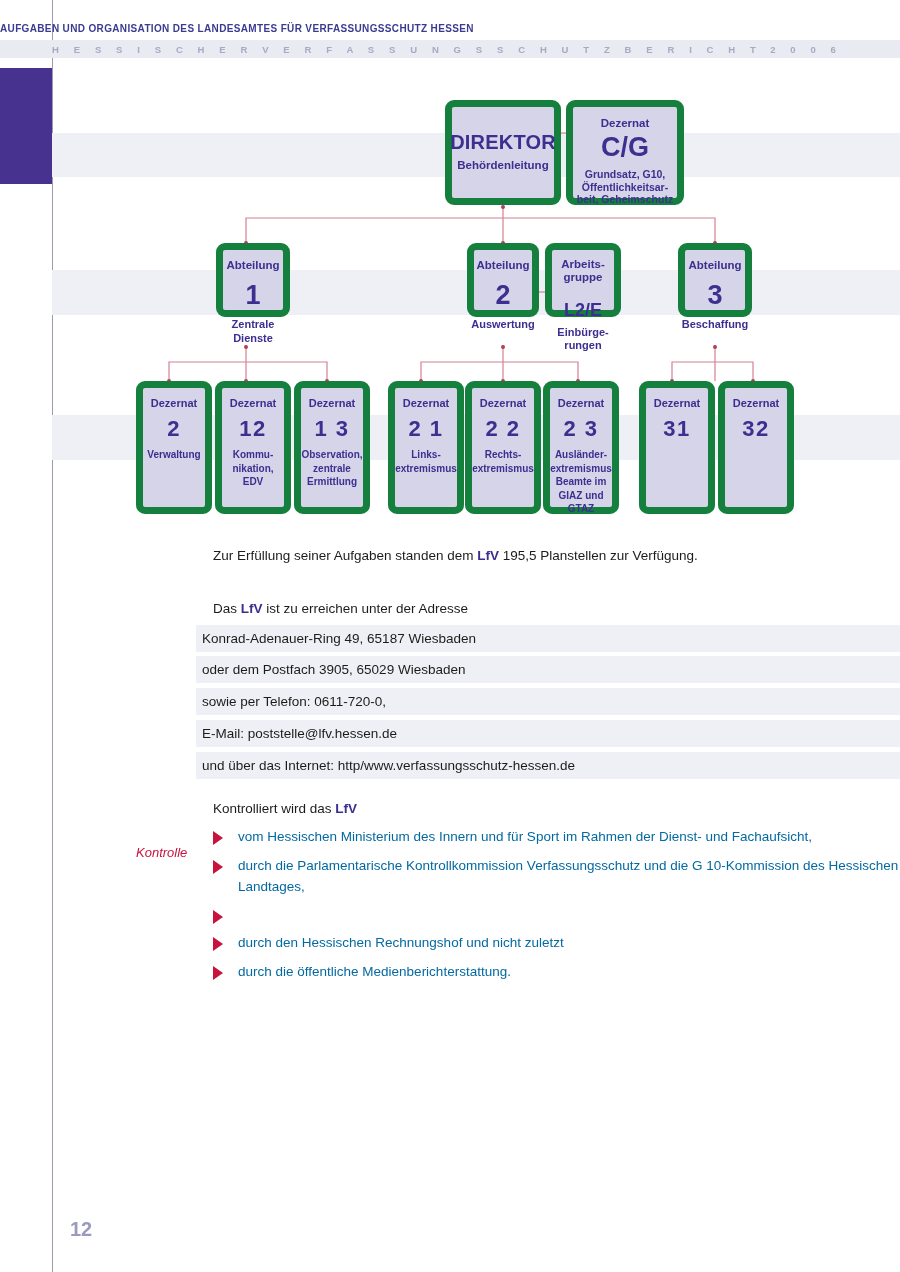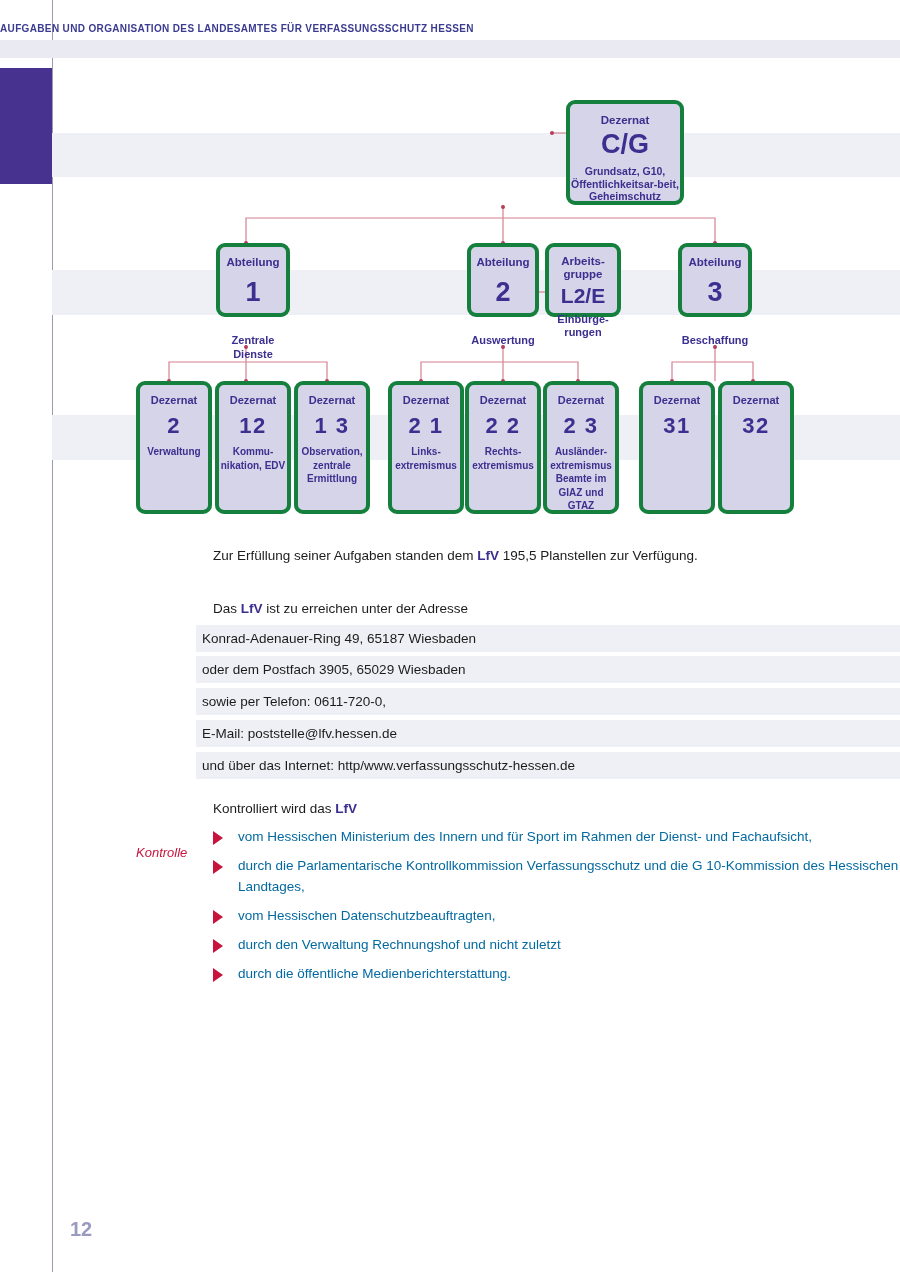--- a/index.html
+++ b/index.html
@@ -53,21 +53,21 @@
   .zb2 { top: 270px;  height: 45px; }
   .zb3 { top: 415px;  height: 45px; }
 
   
   #chart { position: absolute; left: 0; top: 0; width: 900px; height: 530px; }
   #chart svg { position: absolute; left: 0; top: 0; }
 
   .node {
     position: absolute;
     background: #d5d4e8;
-    border: 4px solid #15803d;
+    border: 7px solid #15803d;
     border-radius: 9px;
     text-align: center;
     color: #3b2f8f;
     display: flex;
     flex-direction: column;
     align-items: center;
   }
   .node .cap {
     font-size: 11.5px; font-weight: 700; color: #3b2f8f;
     line-height: 14px;
@@ -87,27 +87,27 @@
   .n-direktor .sub { margin-top: 7px; font-size: 11.5px; }
 
   .n-cg { left: 566px; top: 100px; width: 118px; height: 105px; padding-top: 9px; }
   .n-cg .big { font-size: 27px; margin-top: 4px; }
   .n-cg .sub { margin-top: 7px; font-size: 10.5px; line-height: 12.5px; }
 
   
   .row2 { top: 243px; height: 74px; }
   .row2 .cap { margin-top: 8px; }
   .row2 .big { font-size: 27px; margin-top: 10px; }
-  .row2 .sub { margin-top: 28px; }
+  .row2 .sub { margin-top: 9px; }
 
   .n-abt1 { left: 216px; width: 74px; }
   .n-abt2 { left: 467px; width: 72px; }
   .n-l2e  { left: 545px; width: 76px; }
   .n-l2e .cap { line-height: 13px; }
-  .n-l2e .big { font-size: 21px; margin-top: 4px; }
+  .n-l2e .big { font-size: 18px; margin-top: 17px; }
   .n-l2e .sub { margin-top: 7px; line-height: 13px; }
   .n-abt3 { left: 678px; width: 74px; }
 
   
   .row3 { top: 381px; height: 133px; }
   .row3 .cap { margin-top: 8px; font-size: 11px; }
   .row3 .big { font-size: 22px; margin-top: 8px; letter-spacing: 1.5px; }
   .row3 .sub { margin-top: 8px; font-size: 10px; line-height: 13.5px; }
 
   .n-11 { left: 136px; width: 76px; }
@@ -179,20 +179,24 @@
 </head>
 <body>
 
 <div id="page">
 
   <div class="vrule"></div>
   <div class="purple-tab"></div>
 
   <div class="hdr-title">AUFGABEN UND ORGANISATION DES LANDESAMTES FÜR VERFASSUNGSSCHUTZ HESSEN</div>
   <div class="hdr-band"></div>
+  <div class="hdr-run">
+    <span>H E S S I S C H E R     V E R F A S S U N G S S C H U T Z B E R I C H T</span>
+    <span class="yr">2 0 0 6</span>
+  </div>
 
   <div class="zband zb1"></div>
   <div class="zband zb2"></div>
   <div class="zband zb3"></div>
 
   <div id="chart">
 
     <svg width="900" height="530">
       <g stroke="#d4818f" stroke-width="1.2" fill="none">
 
@@ -233,20 +237,24 @@
           <circle cx="246" cy="381" r="2"></circle>
           <circle cx="327" cy="381" r="2"></circle>
         <circle cx="421" cy="381" r="2"></circle>
           <circle cx="503" cy="381" r="2"></circle>
           <circle cx="578" cy="381" r="2"></circle>
         <circle cx="672" cy="381" r="2"></circle>
           <circle cx="753" cy="381" r="2"></circle>
       </g>
     </svg>
 
+    <div class="node n-direktor">
+      <div class="big">DIREKTOR</div>
+      <div class="sub">Behördenleitung</div>
+    </div>
 
     <div class="node n-cg">
       <div class="cap">Dezernat</div>
       <div class="big">C/G</div>
       <div class="sub">Grundsatz, G10, Öffentlichkeitsar-beit, Geheimschutz</div>
     </div>
 
     <div class="node row2 n-abt1">
       <div class="cap">Abteilung</div>
       <div class="big">1</div>
@@ -346,25 +354,24 @@
       <div class="bitem">
         <span class="arrow"></span>
         <span class="btxt">vom Hessischen Ministerium des Innern und für Sport im Rahmen der Dienst- und Fachaufsicht,</span>
       </div>
       <div class="bitem">
         <span class="arrow"></span>
         <span class="btxt">durch die Parlamentarische Kontrollkommission Verfassungsschutz und die G 10-Kommission des Hessischen Landtages,</span>
       </div>
       <div class="bitem">
         <span class="arrow"></span>
-        <span class="btxt">vom Hessischen Datenschutzbeauftragten,</span>
-      </div>
-      <div class="bitem">
-        <span class="arrow"></span>
-        <span class="btxt">durch den Verwaltung Rechnungshof und nicht zuletzt</span>
+      </div>
+      <div class="bitem">
+        <span class="arrow"></span>
+        <span class="btxt">durch den Hessischen Rechnungshof und nicht zuletzt</span>
       </div>
       <div class="bitem">
         <span class="arrow"></span>
         <span class="btxt">durch die öffentliche Medienberichterstattung.</span>
       </div>
     </div>
   </div>
 
   <div class="pageno">12</div>
 </div>

